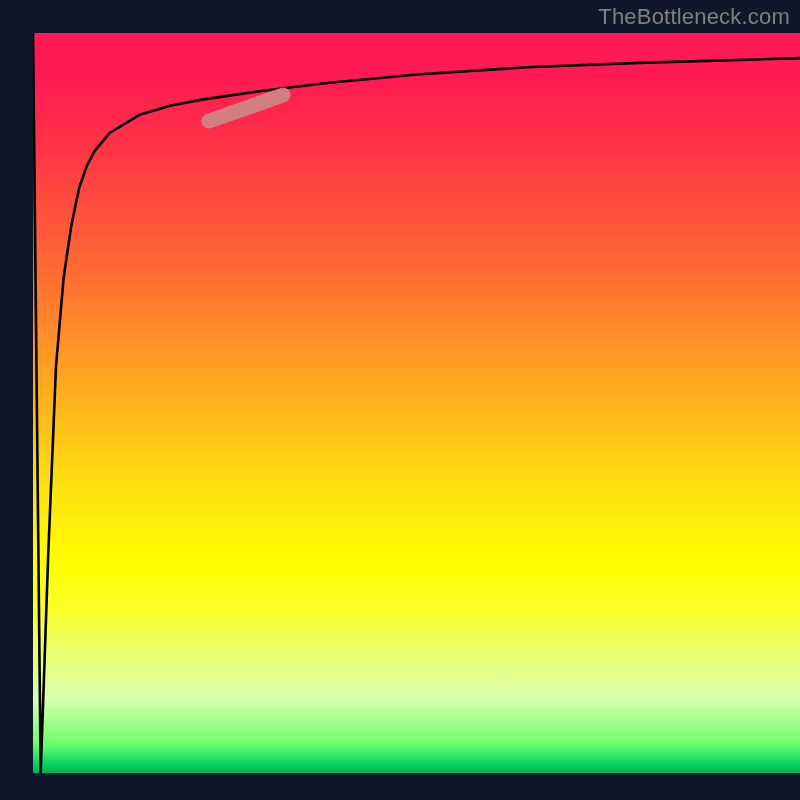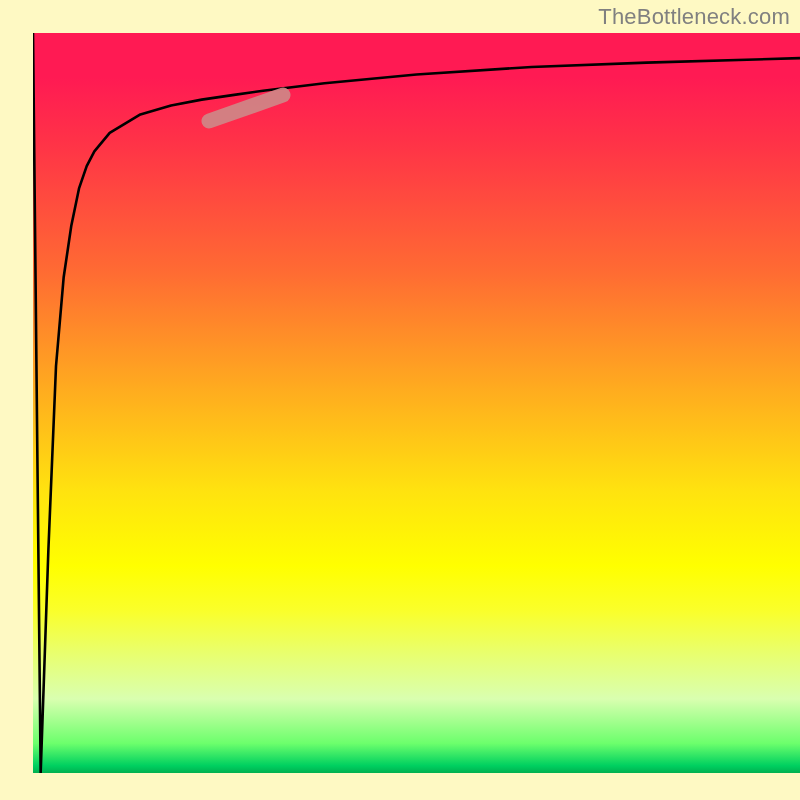--- a/index.html
+++ b/index.html
@@ -8,21 +8,21 @@
     width: 800px;
     height: 800px;
     background: #000;
     overflow: hidden;
     font-family: Arial, Helvetica, sans-serif;
   }
   .frame {
     position: relative;
     width: 800px;
     height: 800px;
-    background: #fef9c3;
+    background: #0f172a;
   }
   .watermark {
     position: absolute;
     top: 4px;
     right: 10px;
     color: #808080;
     font-size: 22px;
     letter-spacing: 0.2px;
     z-index: 10;
     user-select: none;

